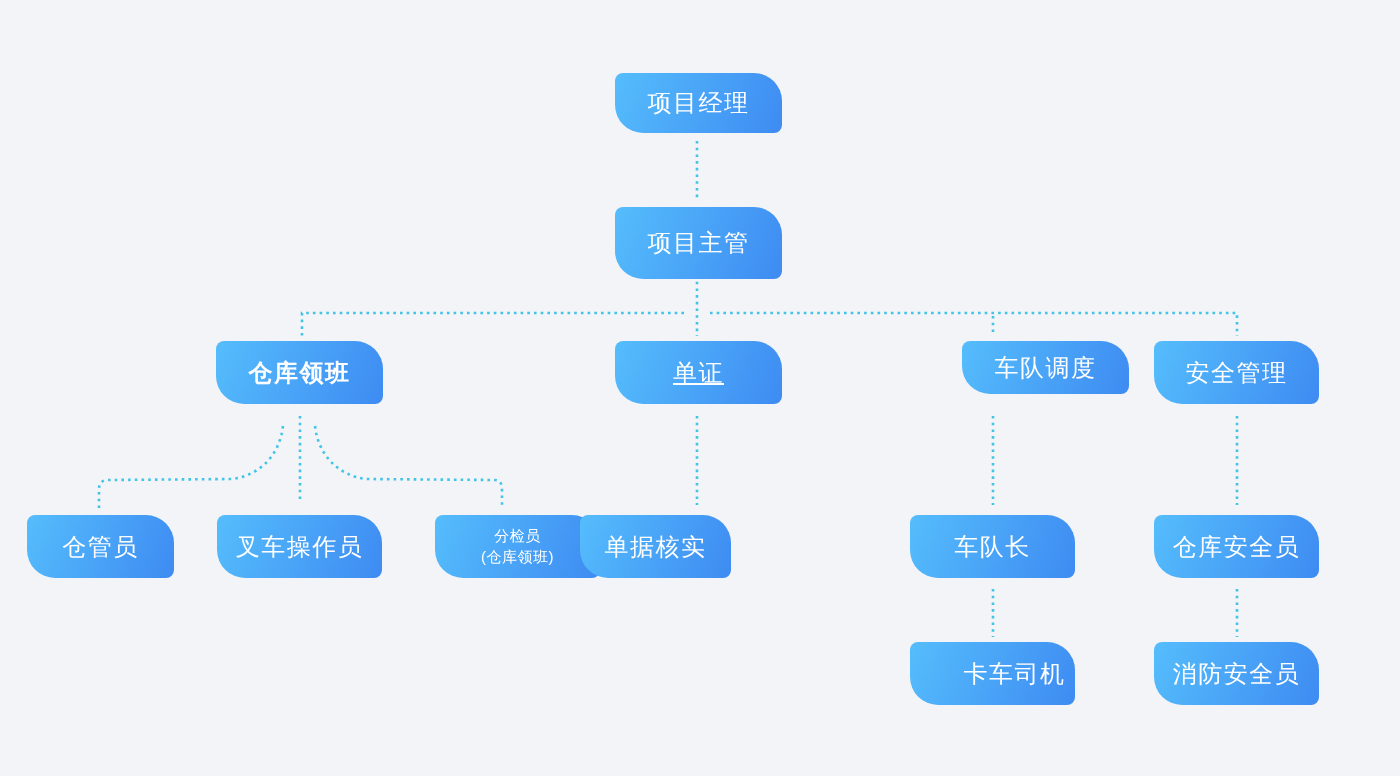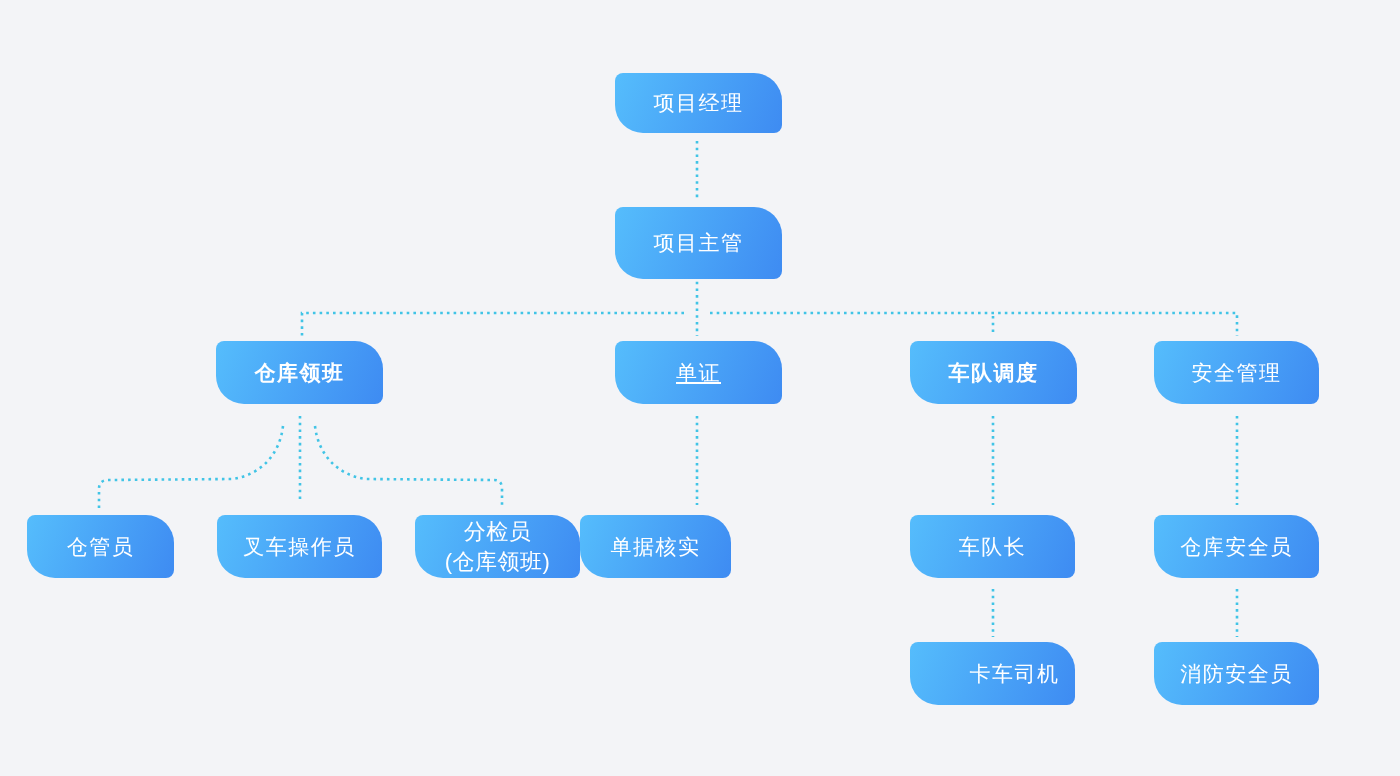--- a/index.html
+++ b/index.html
@@ -28,29 +28,30 @@
   }
   .node {
     position: absolute;
     display: flex;
     flex-direction: column;
     align-items: center;
     justify-content: center;
     box-sizing: border-box;
     border-radius: 8px 28px 8px 28px;
     color: #ffffff;
-    font-size: 21px;
+    font-size: 24px;
     letter-spacing: 1.5px;
     text-align: center;
     cursor: default;
   }
   .node.two-line {
-    font-size: 22px;
+    font-size: 15px;
     letter-spacing: 0.5px;
     line-height: 1.35;
+    margin-left: 20px;
   }
   .node .node-label,
   .node .node-sublabel {
     display: block;
     white-space: nowrap;
   }
 </style>
 </head>
 <body>
 
@@ -78,21 +79,21 @@
       </div>
       <div class="node" style="left: 615px; top: 207px; width: 167px; height: 72px; background: linear-gradient(112deg, rgb(85, 189, 252), rgb(62, 139, 242)); color: rgb(255, 255, 255);">
         <span class="node-label">项目主管</span>
       </div>
       <div class="node" style="left: 216px; top: 341px; width: 167px; height: 63px; background: linear-gradient(112deg, rgb(85, 189, 252), rgb(62, 139, 242)); color: rgb(255, 255, 255); font-weight: bold;">
         <span class="node-label">仓库领班</span>
       </div>
       <div class="node" style="left: 615px; top: 341px; width: 167px; height: 63px; background: linear-gradient(112deg, rgb(85, 189, 252), rgb(62, 139, 242)); color: rgb(255, 255, 255); text-decoration: underline;">
         <span class="node-label">单证</span>
       </div>
-      <div class="node" style="left: 910px; top: 341px; width: 167px; height: 63px; background: linear-gradient(112deg, rgb(85, 189, 252), rgb(62, 139, 242)); color: rgb(255, 255, 255); font-weight: bold;">
+      <div class="node" style="left: 962px; top: 341px; width: 167px; height: 53px; background: linear-gradient(112deg, rgb(85, 189, 252), rgb(62, 139, 242)); color: rgb(255, 255, 255);">
         <span class="node-label">车队调度</span>
       </div>
       <div class="node" style="left: 1154px; top: 341px; width: 165px; height: 63px; background: linear-gradient(112deg, rgb(85, 189, 252), rgb(62, 139, 242)); color: rgb(255, 255, 255);">
         <span class="node-label">安全管理</span>
       </div>
       <div class="node" style="left: 27px; top: 515px; width: 147px; height: 63px; background: linear-gradient(112deg, rgb(85, 189, 252), rgb(62, 139, 242)); color: rgb(255, 255, 255);">
         <span class="node-label">仓管员</span>
       </div>
       <div class="node" style="left: 217px; top: 515px; width: 165px; height: 63px; background: linear-gradient(112deg, rgb(85, 189, 252), rgb(62, 139, 242)); color: rgb(255, 255, 255);">
         <span class="node-label">叉车操作员</span>

